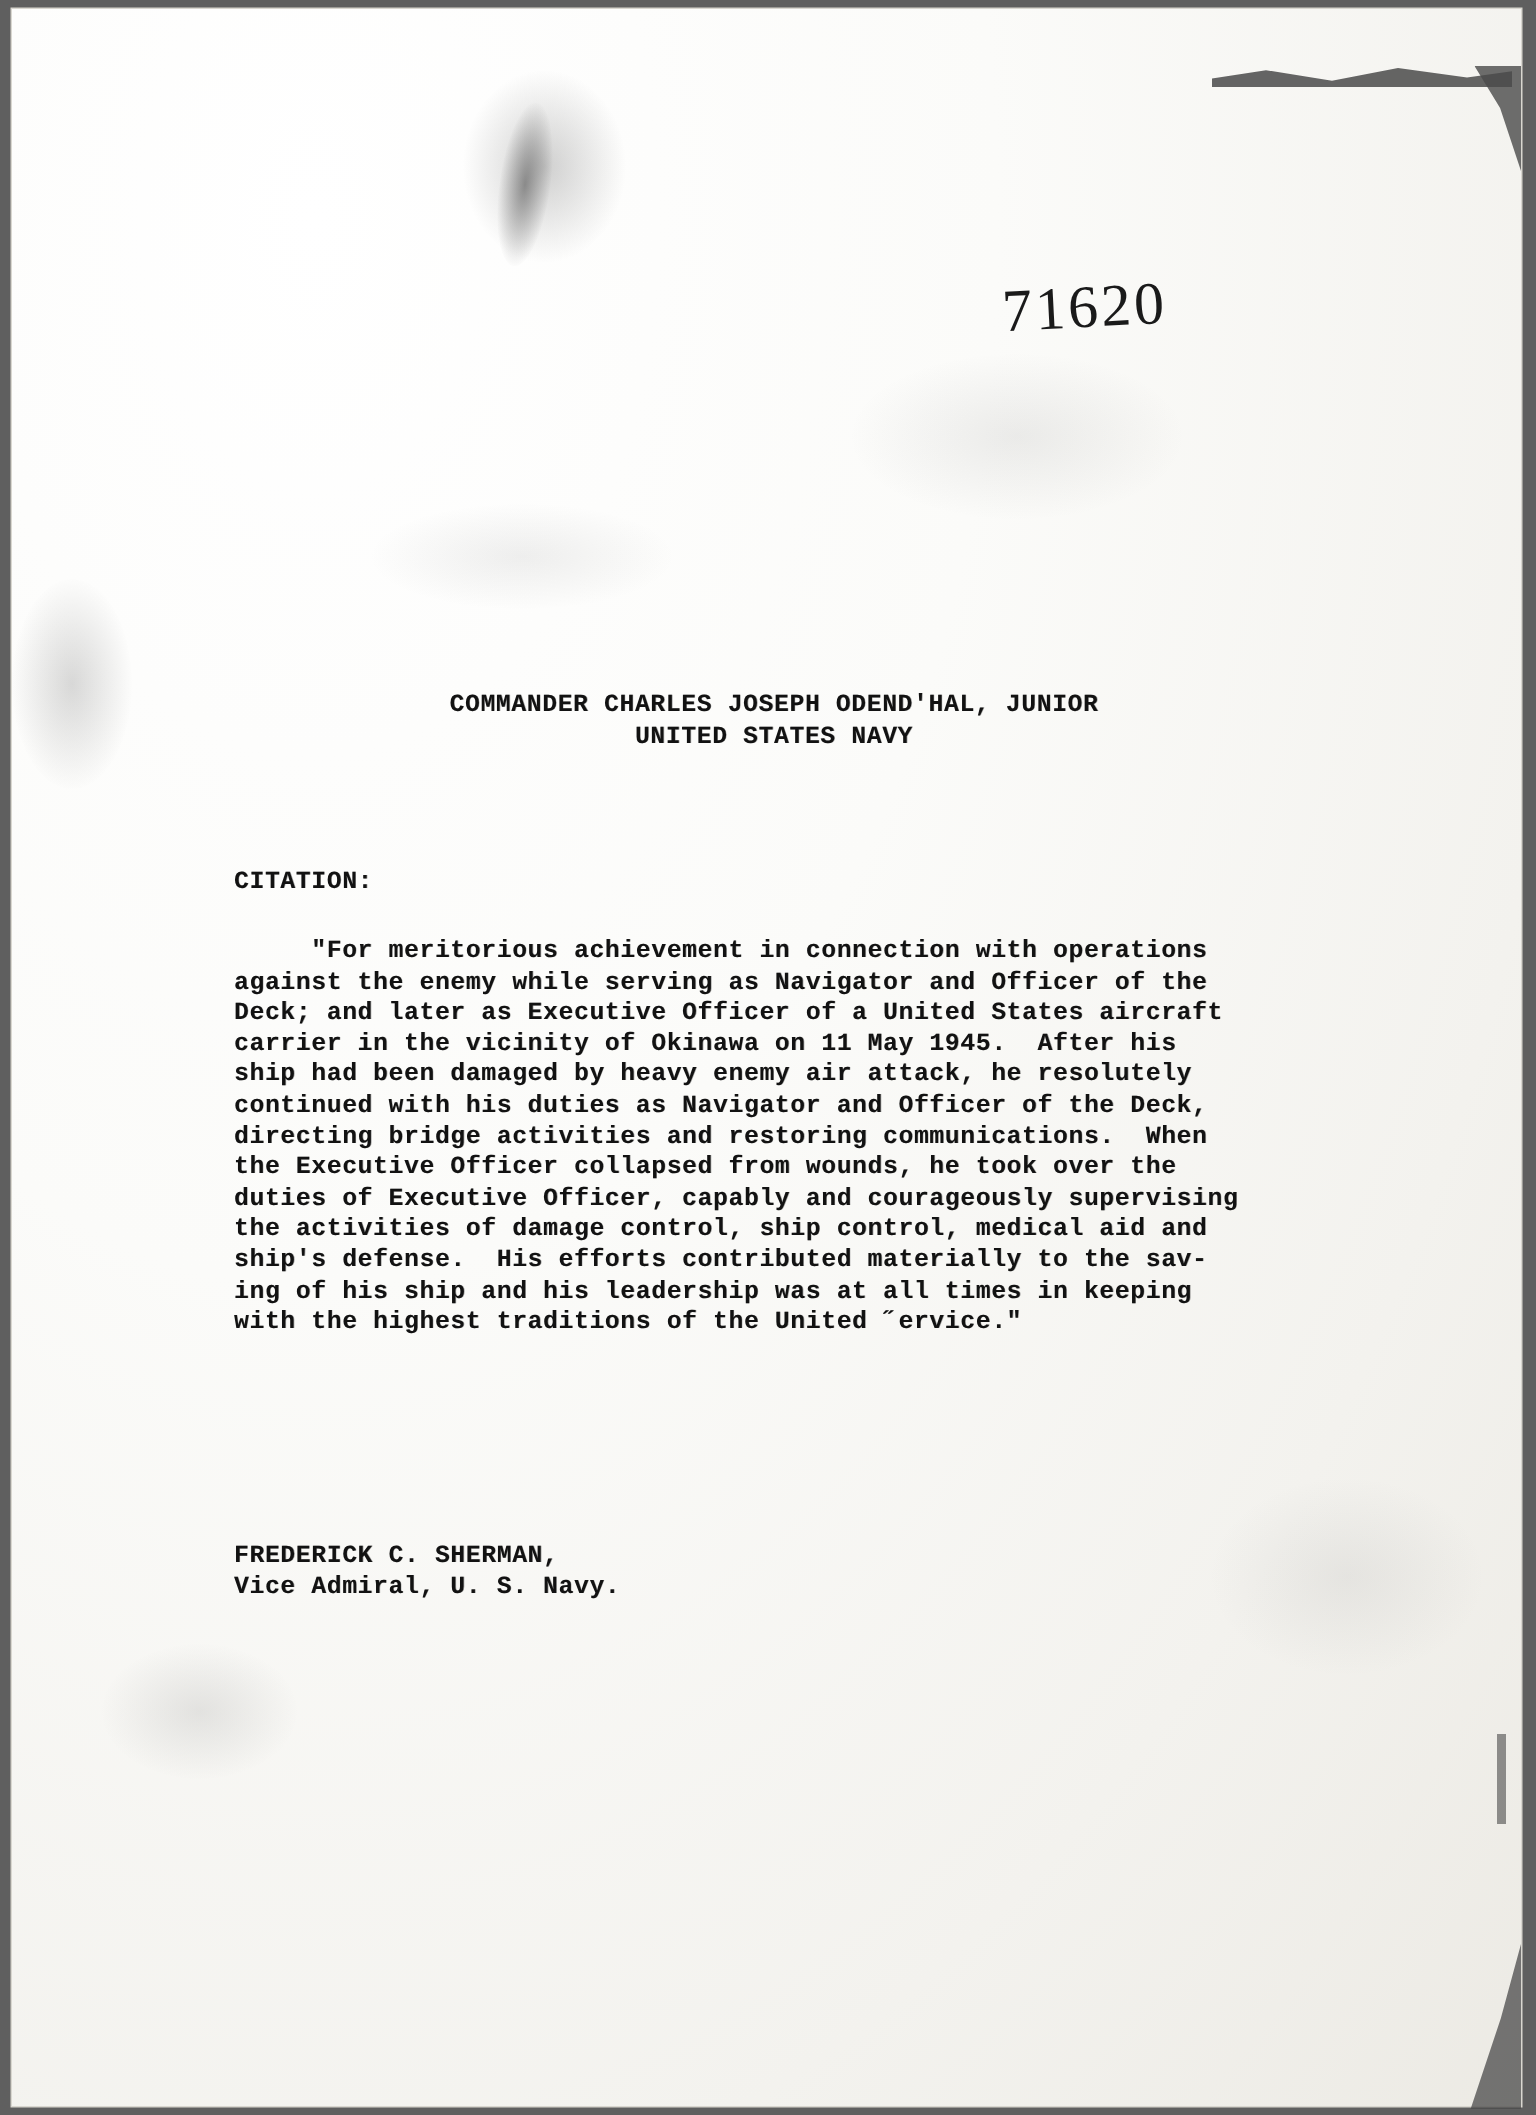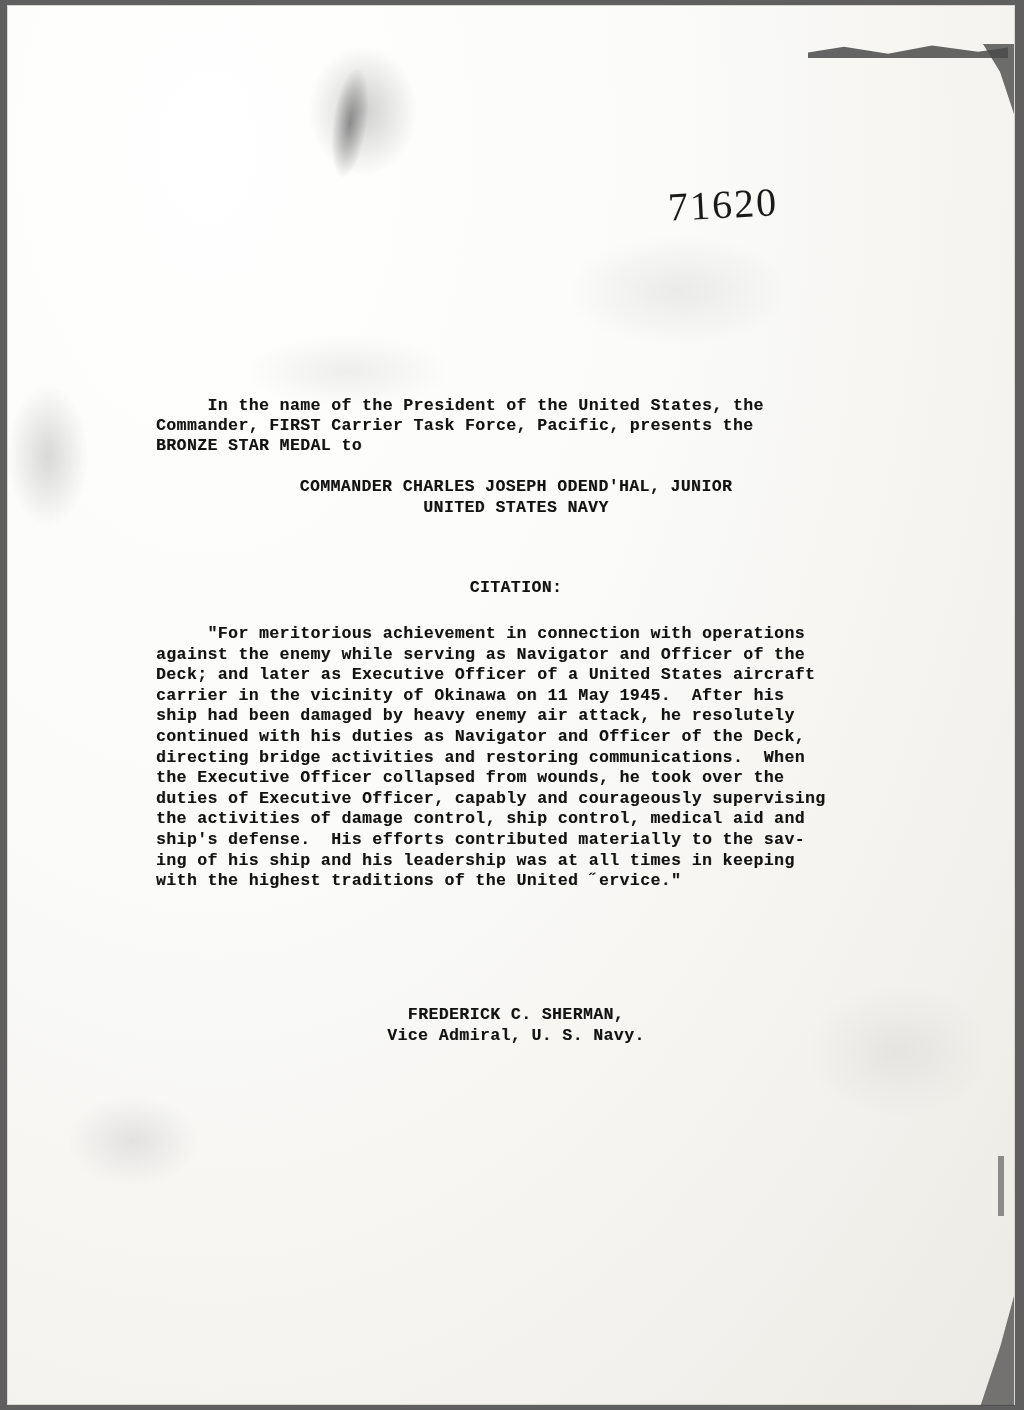--- a/index.html
+++ b/index.html
@@ -55,25 +55,25 @@
     top: 175px;
     font-family: "Liberation Serif", serif;
     font-size: 40px;
     color: #1a1a1a;
     letter-spacing: 2px;
     transform: rotate(-3deg);
     white-space: pre;
   }
 
   #para-intro { left: 148px; top: 390px; font-size: 16.5px; line-height: 20px; }
-  #award-name { left: 148px; top: 470px; font-size: 16.5px; line-height: 21px; text-align: center; width: 720px; }
+  #award-name { left: 148px; top: 453px; font-size: 16.5px; line-height: 21px; text-align: center; width: 720px; }
   #for-service { left: 148px; top: 532px; font-size: 16.5px; }
-  #citation-label { left: 148px; top: 572px; font-size: 16.5px; text-align: center; width: 720px; }
+  #citation-label { left: 148px; top: 572px; font-size: 16.5px; width: 720px; }
   #citation-body { left: 148px; top: 618px; font-size: 16.5px; line-height: 20.6px; }
-  #signature { left: 148px; top: 998px; font-size: 16.5px; line-height: 21px; text-align: center; width: 720px; }
+  #signature { left: 148px; top: 1020px; font-size: 16.5px; line-height: 21px; width: 720px; }
 </style>
 </head>
 <body>
 
 <div id="page">
 
   <div id="sheet">
 
     <div class="tear" style="left:800px; top:38px; width:200px; height:14px; clip-path: polygon(0% 60%, 18% 20%, 40% 70%, 62% 10%, 85% 55%, 100% 25%, 100% 100%, 0% 100%); opacity:0.85;"></div>
     <div class="tear" style="left:975px; top:38px; width:31px; height:70px; clip-path: polygon(0% 0%, 100% 0%, 100% 100%, 55% 40%); opacity:0.8;"></div>
@@ -83,23 +83,20 @@
     <div class="blotch" style="left:300px; top:40px; width:110px; height:130px; background: radial-gradient(ellipse, rgba(120,120,120,0.35), rgba(120,120,120,0) 70%);"></div>
     <div class="blotch" style="left:325px; top:62px; width:34px; height:110px; background: radial-gradient(ellipse, rgba(70,70,70,0.55), rgba(70,70,70,0) 72%); transform: rotate(8deg);"></div>
     <div class="blotch" style="left:0px; top:380px; width:80px; height:140px; background: radial-gradient(ellipse, rgba(120,120,120,0.28), rgba(120,120,120,0) 72%);"></div>
     <div class="blotch" style="left:60px; top:1090px; width:130px; height:90px; background: radial-gradient(ellipse, rgba(130,130,130,0.18), rgba(130,130,130,0) 72%);"></div>
     <div class="blotch" style="left:560px; top:230px; width:220px; height:110px; background: radial-gradient(ellipse, rgba(150,150,150,0.16), rgba(150,150,150,0) 72%);"></div>
     <div class="blotch" style="left:240px; top:330px; width:200px; height:70px; background: radial-gradient(ellipse, rgba(150,150,150,0.15), rgba(150,150,150,0) 72%);"></div>
     <div class="blotch" style="left:800px; top:980px; width:180px; height:130px; background: radial-gradient(ellipse, rgba(150,150,150,0.14), rgba(150,150,150,0) 72%);"></div>
 
     <div id="handwritten">71620</div>
 
-    <div class="doc-text" id="para-intro">     In the name of the President of the United States, the
-Commander, FIRST Carrier Task Force, Pacific, presents the
-BRONZE STAR MEDAL to</div>
 
     <div class="doc-text" id="award-name"><span>COMMANDER CHARLES JOSEPH ODEND'HAL, JUNIOR</span>
 <span>UNITED STATES NAVY</span></div>
 
 
     <div class="doc-text" id="citation-label">CITATION:</div>
 
     <div class="doc-text" id="citation-body">     "For meritorious achievement in connection with operations
 against the enemy while serving as Navigator and Officer of the
 Deck; and later as Executive Officer of a United States aircraft

